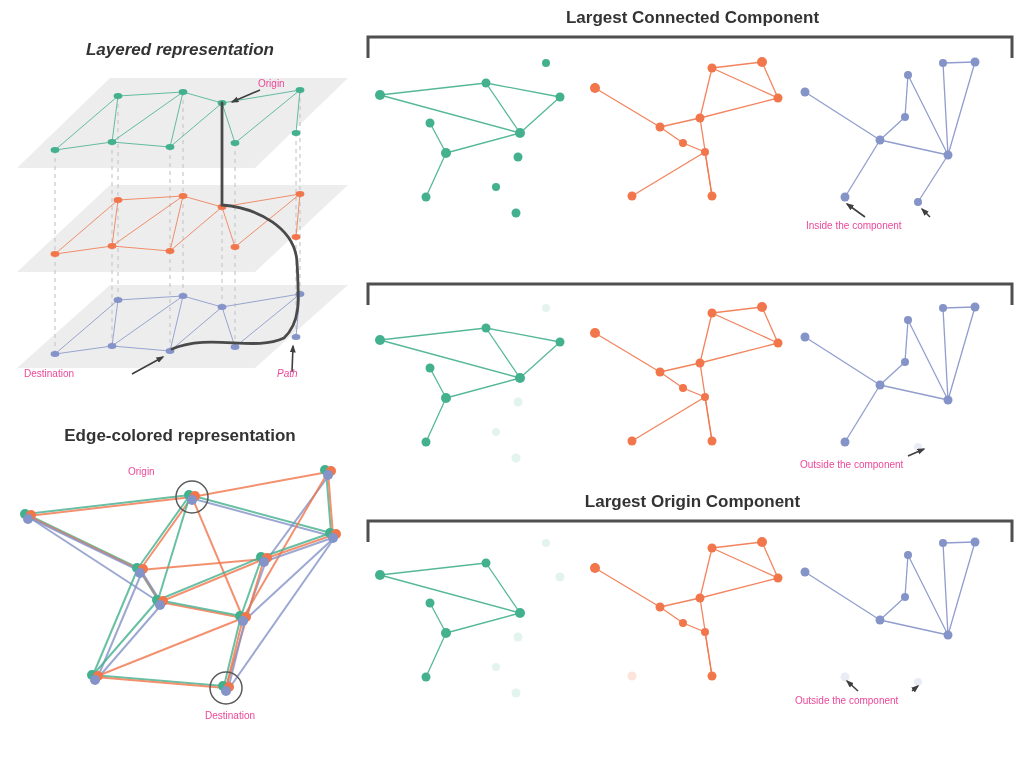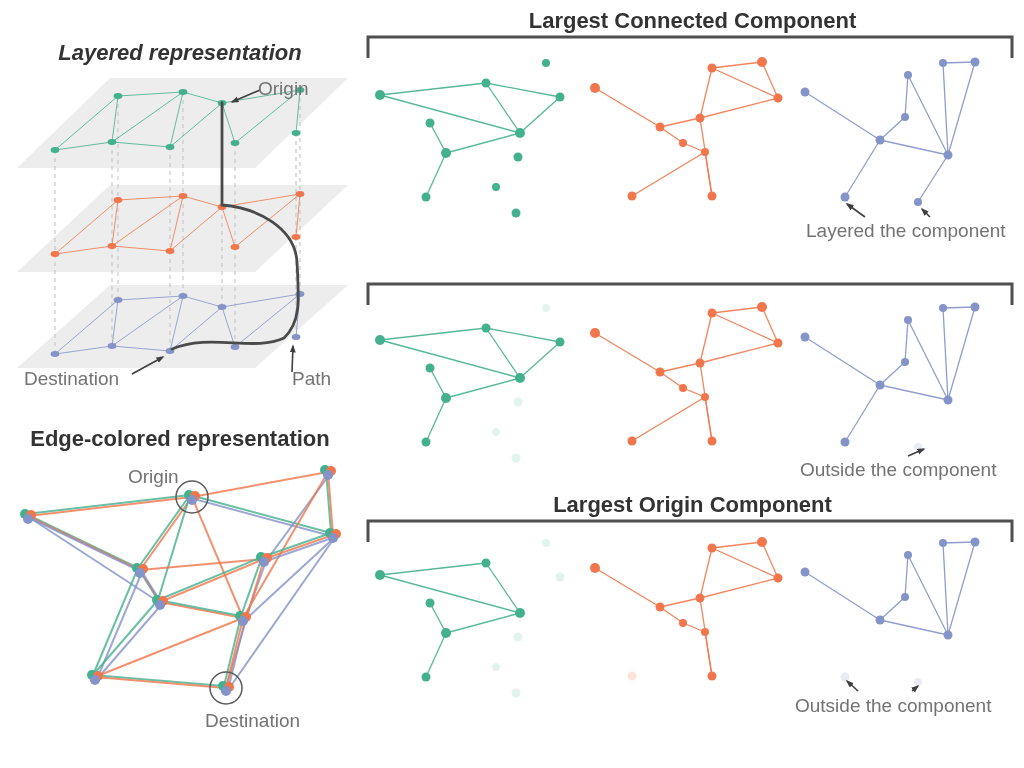--- a/index.html
+++ b/index.html
@@ -1,20 +1,20 @@
 <!DOCTYPE html>
 <html><head>
 <meta charset="utf-8">
 <style>
   html,body{margin:0;padding:0;background:#fff;}
   .canvas{position:relative;width:1024px;height:768px;background:#ffffff;overflow:hidden;
           font-family:"Liberation Sans",sans-serif;color:#3b3b3b;}
   svg#scene{position:absolute;left:0;top:0;}
-  .lbl{position:absolute;font-size:19px;color:#737373;white-space:nowrap;}
-  .ttl{position:absolute;font-weight:bold;font-size:22px;color:#333;text-align:center;white-space:nowrap;}
+  .lbl{position:absolute;font-size:10px;color:#ec4899;white-space:nowrap;}
+  .ttl{position:absolute;font-weight:bold;font-size:17px;color:#333;text-align:center;white-space:nowrap;}
 </style>
 </head>
 <body>
 
 <div class="canvas">
 
   <svg id="scene" width="1024" height="768" viewBox="0 0 1024 768">
     <defs>
       <marker id="ah" markerWidth="9" markerHeight="8" refX="6.5" refY="3" orient="auto" markerUnits="userSpaceOnUse">
         <path d="M0,0 L8,3 L0,6 Z" fill="#3f3f3f"></path>
@@ -385,27 +385,27 @@
           <circle cx="905" cy="597" r="4" fill="#8493c8" opacity="1"></circle>
         </g>
         <line x1="858" y1="691" x2="847" y2="681" stroke="#3f3f3f" stroke-width="1.6" marker-end="url(#ah)"></line>
         <line x1="912" y1="691" x2="918" y2="686" stroke="#3f3f3f" stroke-width="1.6" marker-end="url(#ah)"></line>
       </g>
     </svg>
 
   <div class="ttl" style="left:35px;top:40px;width:290px;font-style:italic;">Layered representation</div>
   <div class="lbl" style="left:258px;top:78px;">Origin</div>
   <div class="lbl" style="left:24px;top:368px;">Destination</div>
-  <div class="lbl" style="left:292px;top:368px;">Path</div>
+  <div class="lbl" style="left:277px;top:368px;font-style:italic;">Path</div>
 
   <div class="ttl" style="left:15px;top:426px;width:330px;">Edge-colored representation</div>
   <div class="lbl" style="left:128px;top:466px;">Origin</div>
   <div class="lbl" style="left:205px;top:710px;">Destination</div>
 
   <div class="ttl" style="left:365px;top:8px;width:655px;">Largest Connected Component</div>
-  <div class="lbl" style="left:806px;top:220px;">Layered the component</div>
+  <div class="lbl" style="left:806px;top:220px;">Inside the component</div>
 
   <div class="lbl" style="left:800px;top:459px;">Outside the component</div>
 
   <div class="ttl" style="left:365px;top:492px;width:655px;">Largest Origin Component</div>
   <div class="lbl" style="left:795px;top:695px;">Outside the component</div>
 
 </div>
 
 </body></html>

